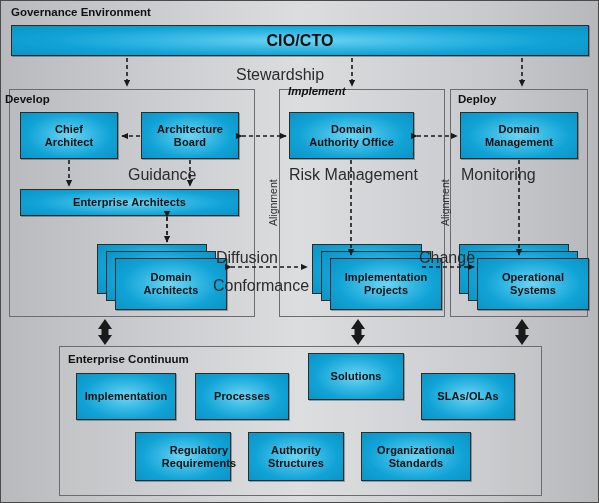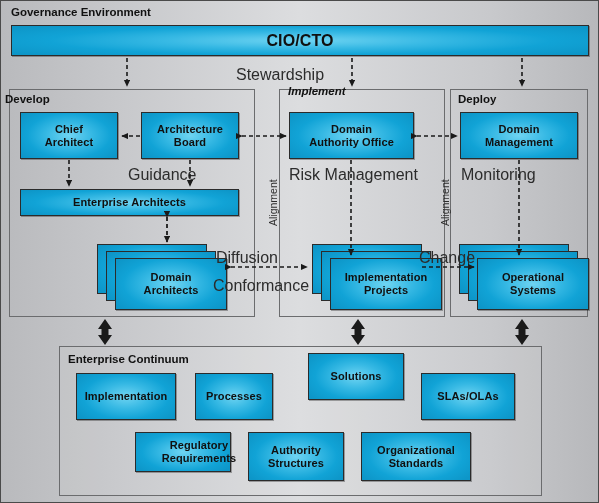--- a/index.html
+++ b/index.html
@@ -188,31 +188,31 @@
   <div class="conlabel" style="left:215px; top:248px;">Diffusion</div>
   <div class="conlabel" style="left:212px; top:276px;">Conformance</div>
   <div class="conlabel" style="left:418px; top:248px;">Change</div>
 
   <div class="abs panel" style="left:58px; top:345px; width:483px; height:150px; background:rgba(255,255,255,0.05);"></div>
   <div class="abs" style="left:58px; top:352px; width:483px; text-align:left; font-size:11.5px; font-weight:bold; color:#111;padding-left:9px;">Enterprise Continuum</div>
 
   <div class="abs bluebox" style="left:75px;  top:372px; width:100px; height:47px;">
     <span>Implementation</span>
   </div>
-  <div class="abs bluebox" style="left:194px; top:372px; width:78px;  height:47px;">
+  <div class="abs bluebox" style="left:194px; top:372px; width:94px;  height:47px;">
     <span>Processes</span>
   </div>
   <div class="abs bluebox" style="left:307px; top:352px; width:96px;  height:47px;">
     <span>Solutions</span>
   </div>
   <div class="abs bluebox" style="left:420px; top:372px; width:94px;  height:47px;">
     <span>SLAs/OLAs</span>
   </div>
 
-  <div class="abs bluebox" style="left:134px; top:431px; width:96px;  height:40px;padding-left:32px;">
+  <div class="abs bluebox" style="left:134px; top:431px; width:96px;  height:49px;padding-left:32px;">
     <div>
       <span>Regulatory</span>
       <span>Requirements</span>
     </div>
   </div>
   <div class="abs bluebox" style="left:247px; top:431px; width:96px;  height:49px;">
     <div>
       <span>Authority</span>
       <span>Structures</span>
     </div>

